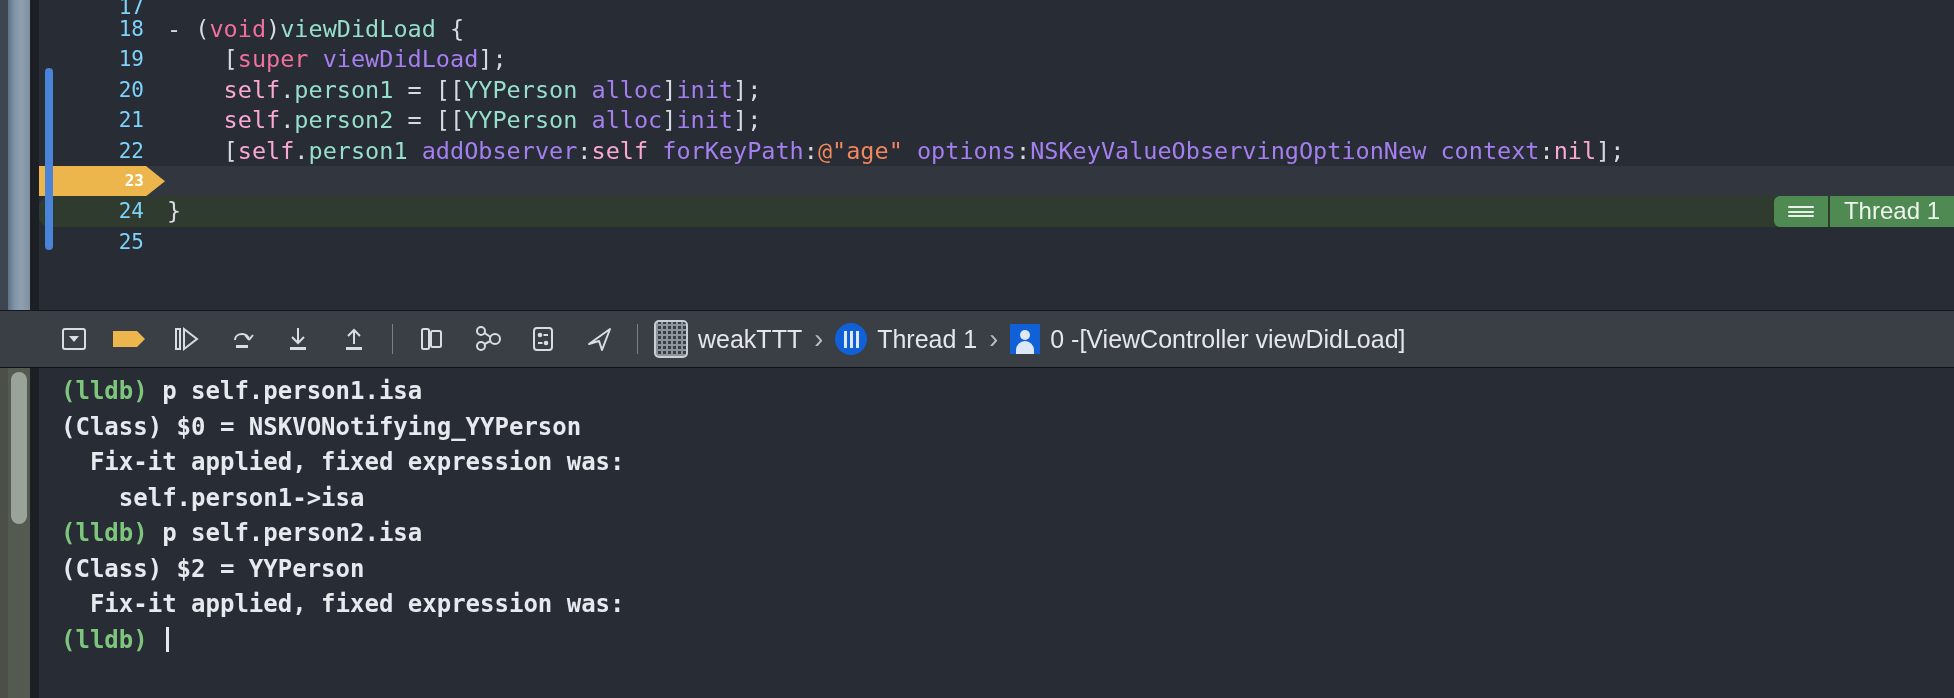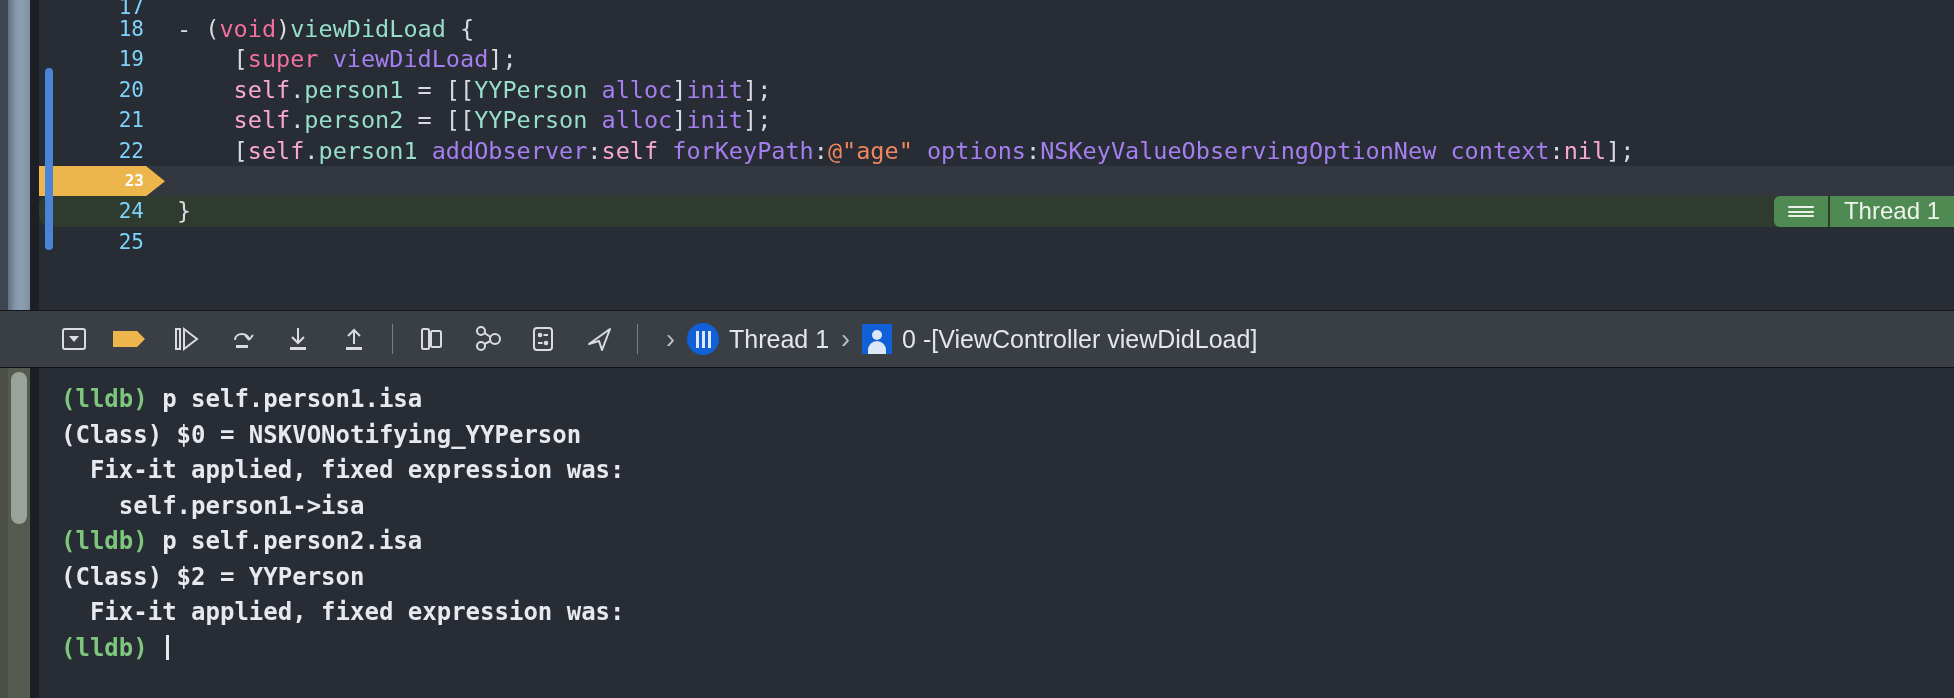--- a/index.html
+++ b/index.html
@@ -15,21 +15,21 @@
   .edge-dark{width:8px;background:#3d4650;flex:0 0 8px;}
   .edge-scroll{width:22px;background:#6f8296;flex:0 0 22px;
       background:linear-gradient(to right,#5d7187 0%,#8294a6 30%,#8ea0b0 60%,#7d8fa1 100%);}
   .edge-gap{width:9px;background:#1c1f24;flex:0 0 9px;}
   .editor{position:relative;flex:1;background:#282c34;overflow:hidden;}
 
   .blueline{position:absolute;left:6px;top:68px;width:8px;height:182px;background:#4a84d8;border-radius:4px;z-index:4;}
 
   .row{position:relative;height:30.4px;line-height:30.4px;white-space:pre;font-size:23.5px;letter-spacing:0px;}
   .row .ln{position:absolute;left:0;width:105px;text-align:right;color:#7dd3fc;font-size:21px;}
-  .row .code{position:absolute;left:138px;color:#d7dae0;}
+  .row .code{position:absolute;left:128px;color:#d7dae0;}
 
   .row.cur{background:#32363f;}
   .row.cur .ln{color:#ffffff;font-weight:bold;font-size:16px;z-index:3;}
   .row.cur .marker{position:absolute;left:0;top:0;width:126px;height:30.4px;background:#edb64c;
      clip-path:polygon(0 0,107px 0,126px 50%,107px 100%,0 100%);z-index:1;}
   .row.cur .ln{z-index:2;}
   .row.green{background:#2f3b2f;border-radius:11px;}
 
   .gutter-orange{position:absolute;left:0;top:0;width:22px;height:30.4px;background:#edb64c;}
 
@@ -67,21 +67,21 @@
   .frame-icon{width:30px;height:30px;background:#1060d8;display:flex;align-items:flex-end;justify-content:center;overflow:hidden;}
   .frame-icon b{display:block;width:18px;height:13px;background:#dce8f8;border-radius:9px 9px 0 0;position:relative;}
   .frame-icon b::before{content:"";position:absolute;top:-11px;left:4px;width:10px;height:10px;border-radius:50%;background:#dce8f8;}
 
   
   .console-wrap{flex:1;display:flex;overflow:hidden;background:#282c34;}
   .con-edge{width:8px;background:#4b4f47;flex:0 0 8px;}
   .con-scroll{position:relative;width:22px;background:#555a50;flex:0 0 22px;}
   .con-thumb{position:absolute;left:3px;top:4px;width:16px;height:152px;background:#9aa39a;border-radius:8px;}
   .con-gap{width:9px;background:#1c1f24;flex:0 0 9px;}
-  .console{flex:1;background:#282c34;padding:14px 0 0 22px;box-sizing:border-box;}
+  .console{flex:1;background:#282c34;padding:6px 0 0 22px;box-sizing:border-box;}
   .cline{font-size:24px;line-height:35.5px;white-space:pre;color:#e6e9ee;font-weight:bold;}
   .prompt{color:#7ec67e;}
   .cursor{display:inline-block;width:3px;height:25px;background:#e6e9ee;vertical-align:-4px;margin-left:4px;}
 </style>
 </head>
 <body>
 
 <div class="app">
 
   <div class="editor-wrap">
@@ -169,20 +169,24 @@
           </svg>
         </div>
         <div class="tb-icon">
           <svg width="34" height="34" viewBox="0 0 34 34" fill="none" stroke="#d9dde2" stroke-width="2">
             <path d="M7 22 L28 7 L20 28 L17 19 Z" stroke-linejoin="round"></path>
           </svg>
         </div>
         <div class="tb-divider"></div>
       </div>
     <div class="breadcrumb">
+      <div class="bc-item">
+        <span class="proj-icon"></span>
+        <span>weakTTT</span>
+      </div>
       <span class="bc-chev">›</span>
       <div class="bc-item">
         <span class="thread-icon">
             <i></i>
             <i></i>
             <i></i>
           </span>
         <span>Thread 1</span>
       </div>
       <span class="bc-chev">›</span>

